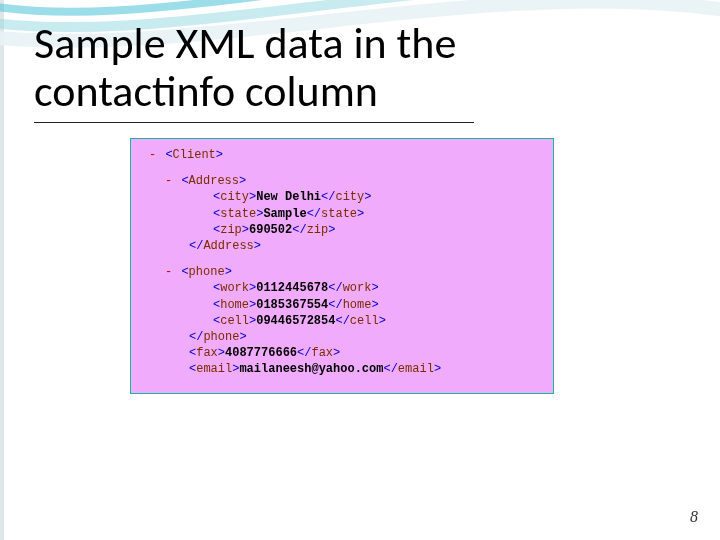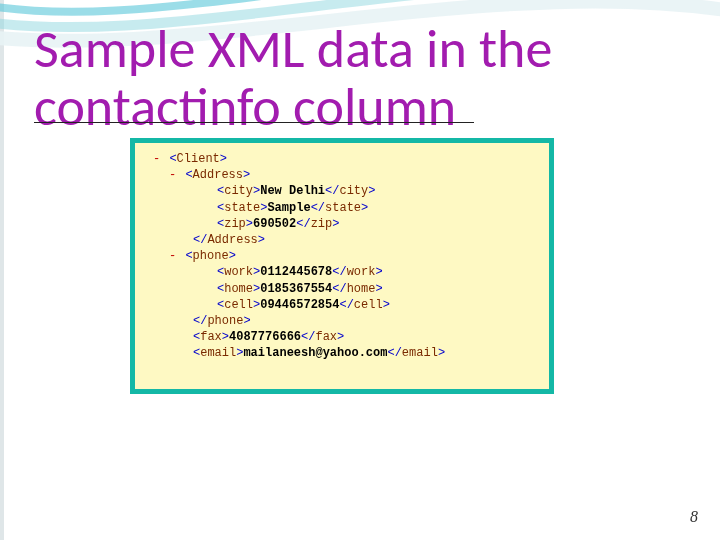--- a/index.html
+++ b/index.html
@@ -16,52 +16,52 @@
     top: -70px;
     left: -40px;
     width: 820px;
     height: 140px;
     pointer-events: none;
   }
   .title {
     position: absolute;
     top: 20px;
     left: 34px;
-    font-size: 54px;
+    font-size: 44px;
     line-height: 1.08;
-    color: #a21caf;
+    color: #000000;
     font-weight: 400;
   }
   .underline {
     position: absolute;
     top: 122px;
     left: 34px;
     width: 440px;
     border-bottom: 1px solid #222;
   }
   .xml-box {
     position: absolute;
     top: 138px;
     left: 130px;
     width: 424px;
     height: 256px;
-    border: 5px solid #14b8a6;
-    background: #fef9c3;
+    border: 1px solid #14b8a6;
+    background: #f0abfc;
     font-family: "Courier New", monospace;
     font-size: 12px;
     line-height: 1.35;
     padding: 8px 10px 8px 18px;
     box-sizing: border-box;
     color: #000;
   }
   .xml-box .row { white-space: nowrap; }
   .t-blue { color: #0000cc; }
   .t-brown { color: #7a2a00; }
   .collapse { color: #c00000; margin-right: 2px; }
-  .ind1 { padding-left: 16px; }
+  .ind1 { padding-left: 16px; margin-top: 10px; }
   .ind2 { padding-left: 40px; }
   .ind3 { padding-left: 64px; }
   .pagenum {
     position: absolute;
     bottom: 14px;
     right: 22px;
     font-family: Georgia, serif;
     font-style: italic;
     font-size: 16px;
     color: #333;

